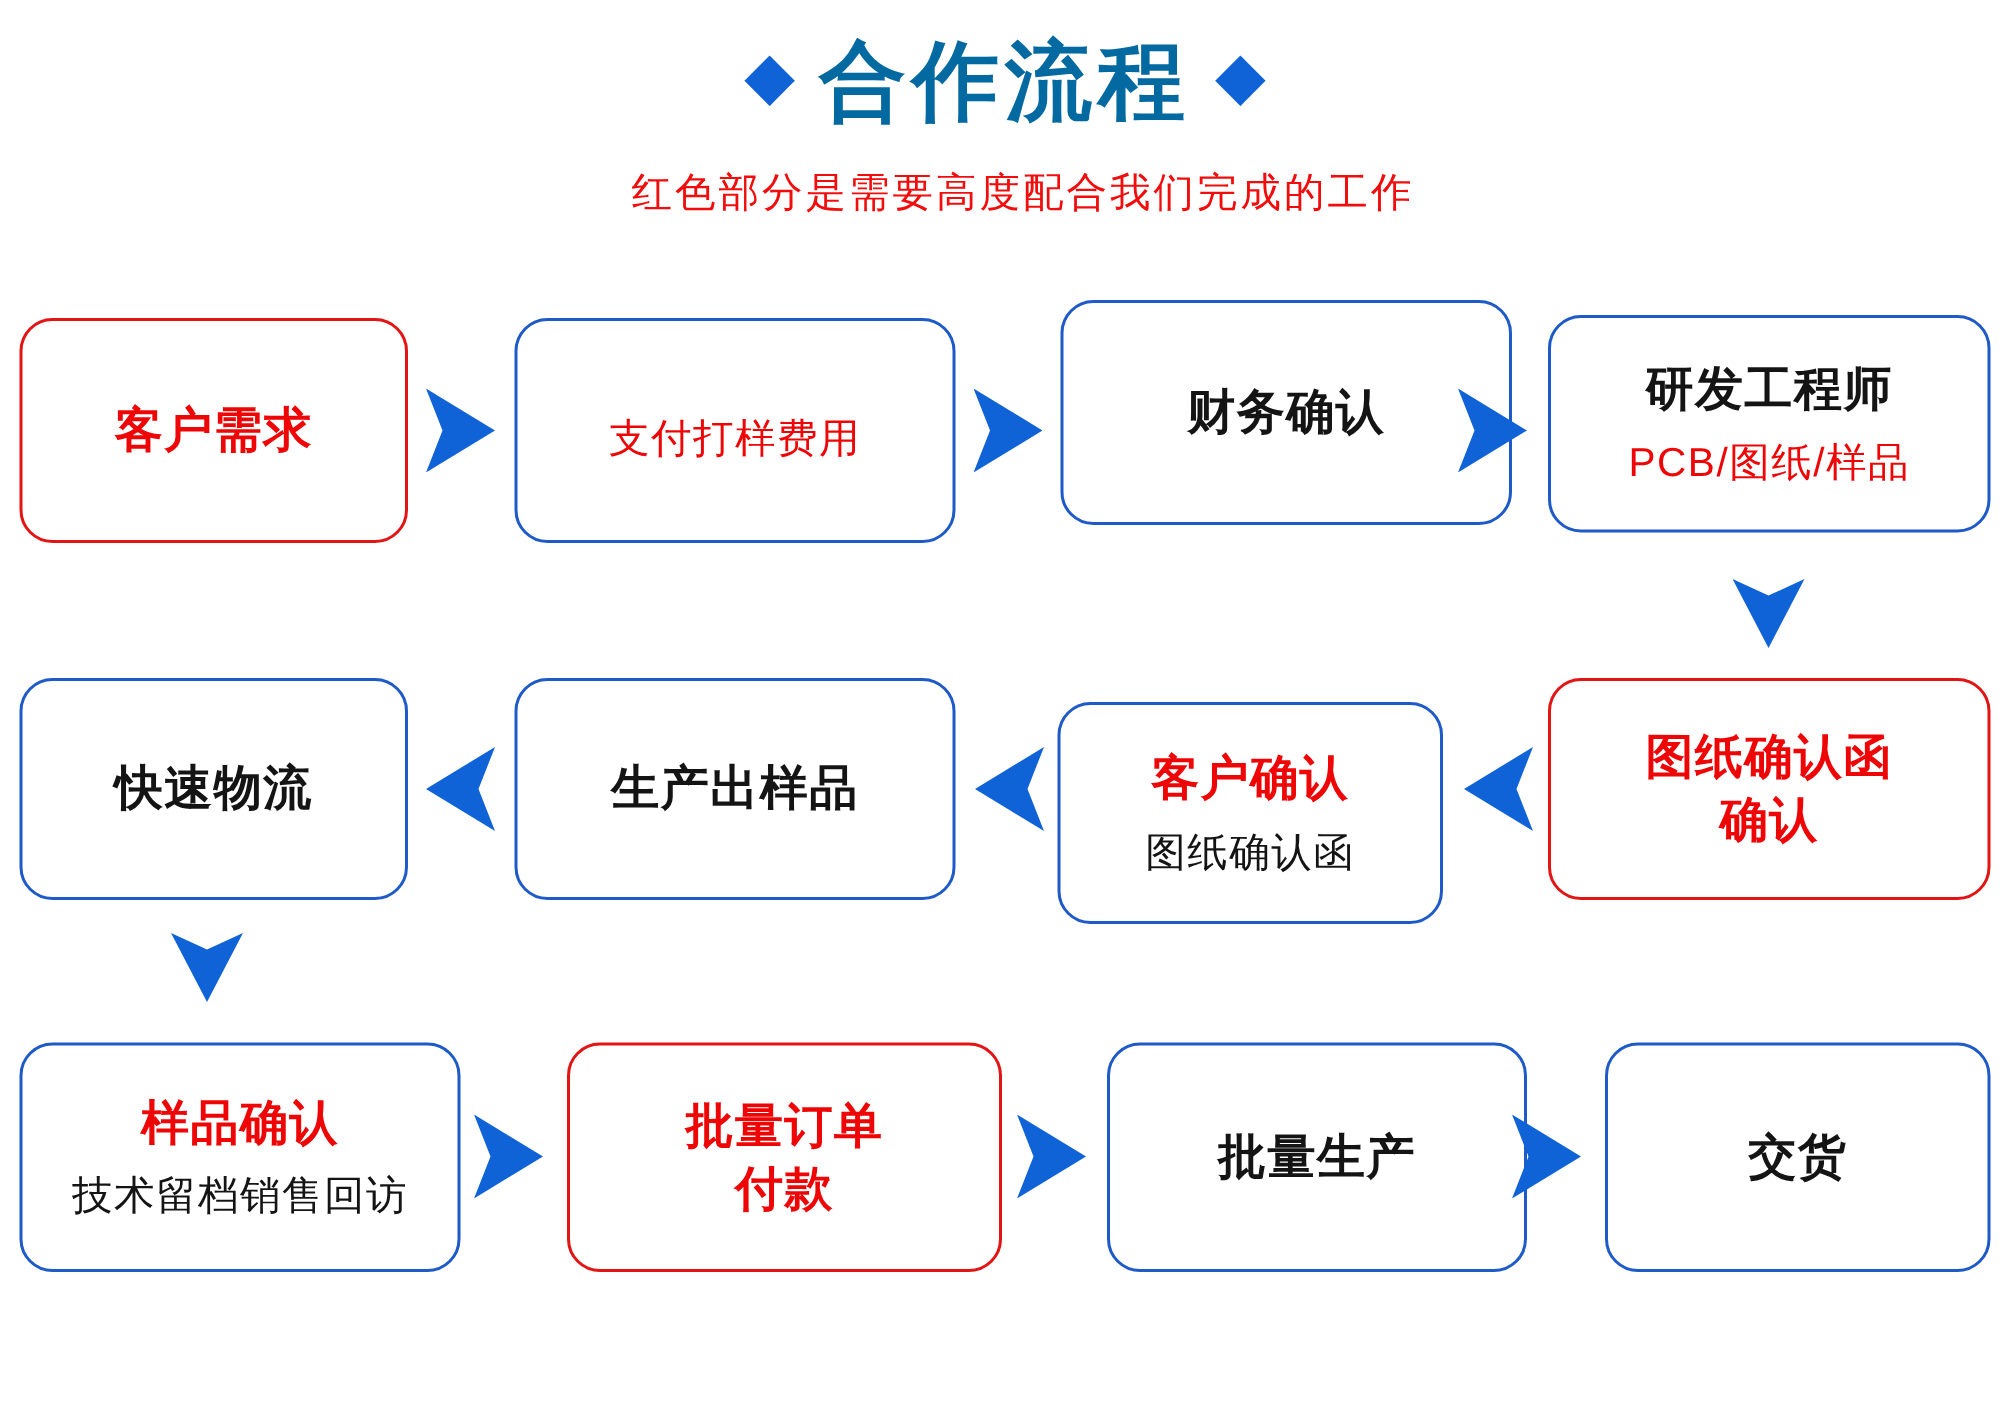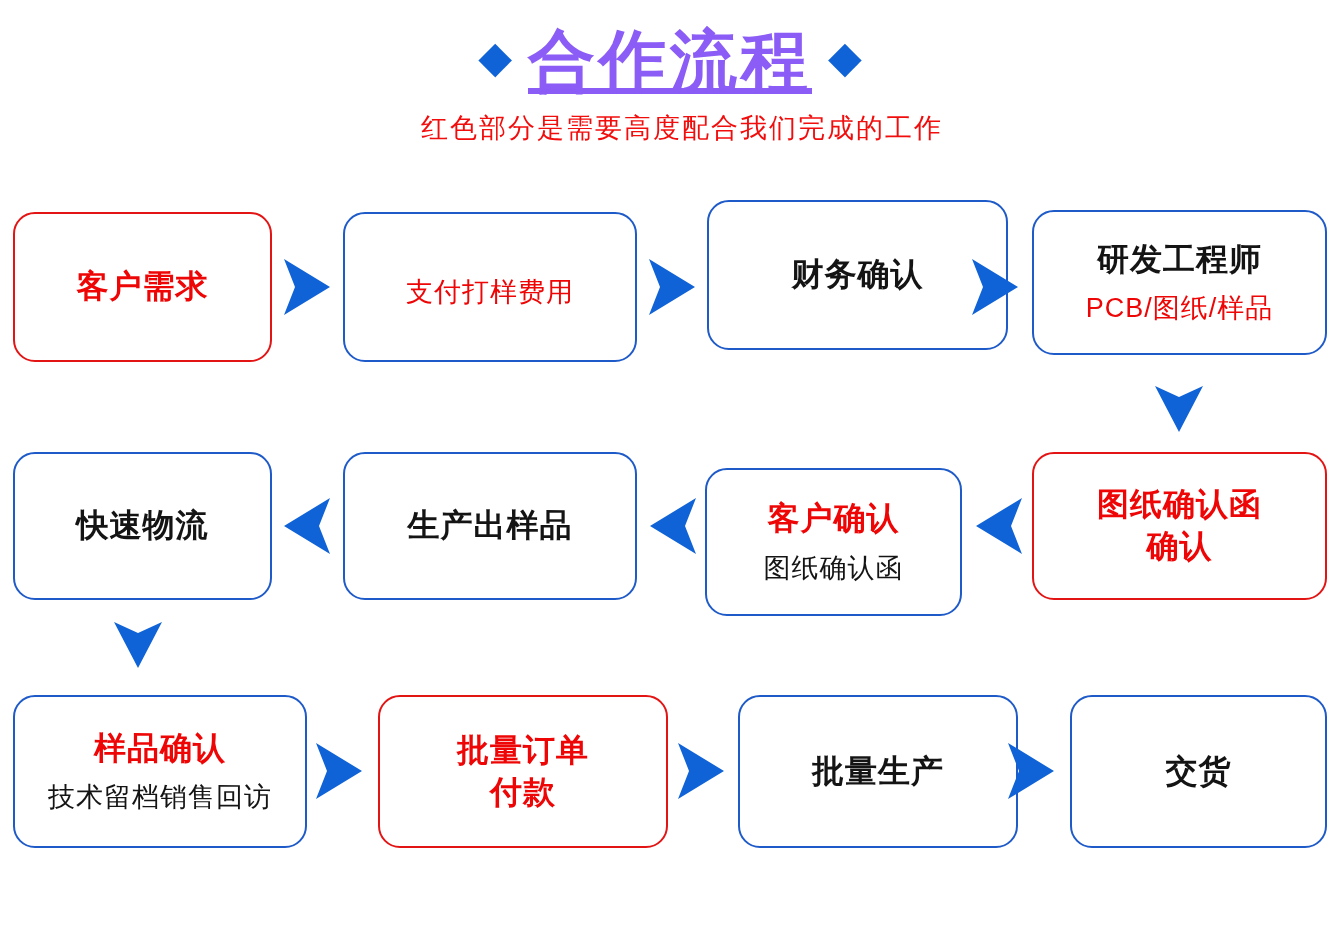--- a/index.html
+++ b/index.html
@@ -7,23 +7,22 @@
     width:1340px;height:952px;position:relative;background:#ffffff;
     font-family:"Liberation Sans","DejaVu Sans",sans-serif;
     overflow:hidden;
   }
   
   .title-row{
     position:absolute;top:16px;left:0;width:1340px;
     text-align:center;white-space:nowrap;
   }
   .main-title{
-    font-size:67px;font-weight:900;color:#8b5cf6;letter-spacing:4px;
+    font-size:58px;font-weight:900;color:#0369a1;letter-spacing:4px;
     vertical-align:middle;
-    text-decoration:underline;
   }
   .diamond{
     font-size:44px;color:#1063d6;vertical-align:middle;
     position:relative;top:-5px;margin:0 16px;
   }
   .page-subtitle{
     position:absolute;top:110px;left:12px;width:1340px;text-align:center;
     font-size:27px;font-weight:500;color:#f20d0d;letter-spacing:2px;
   }
   

